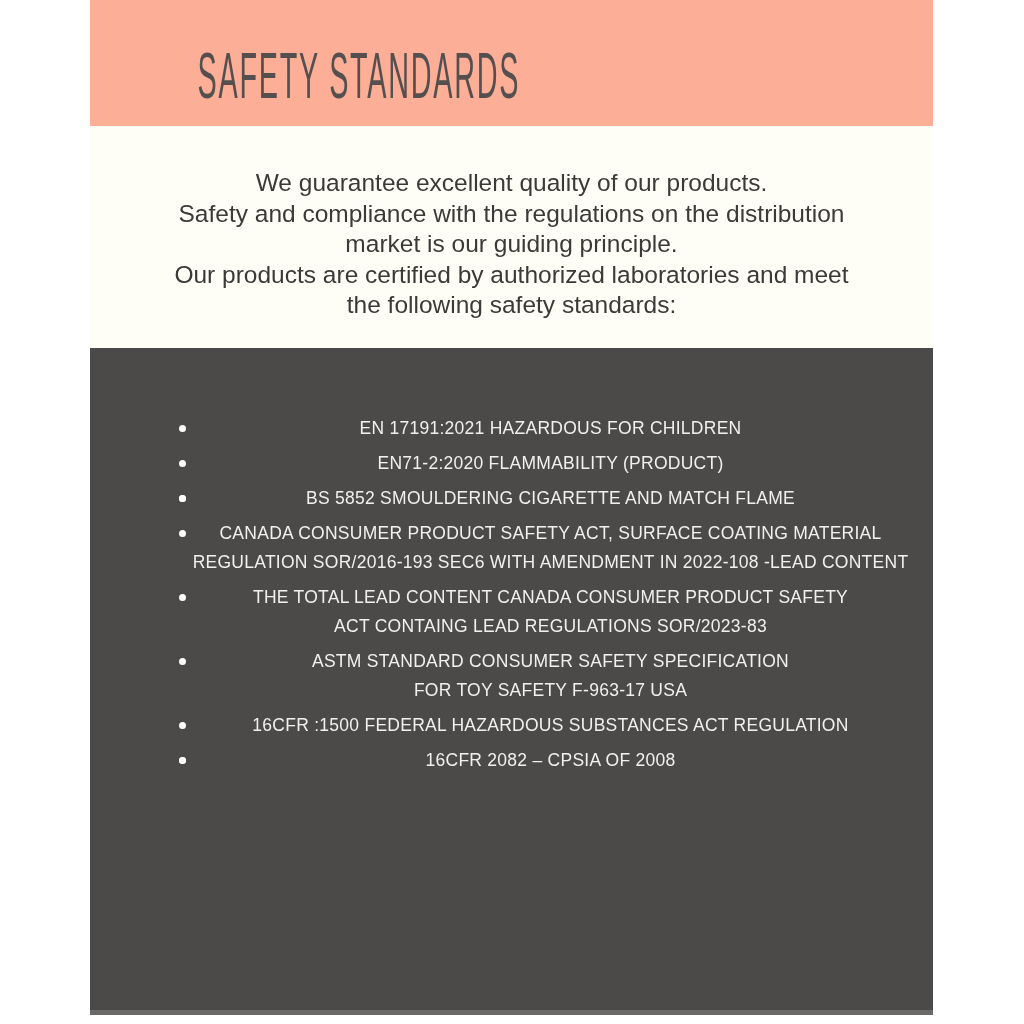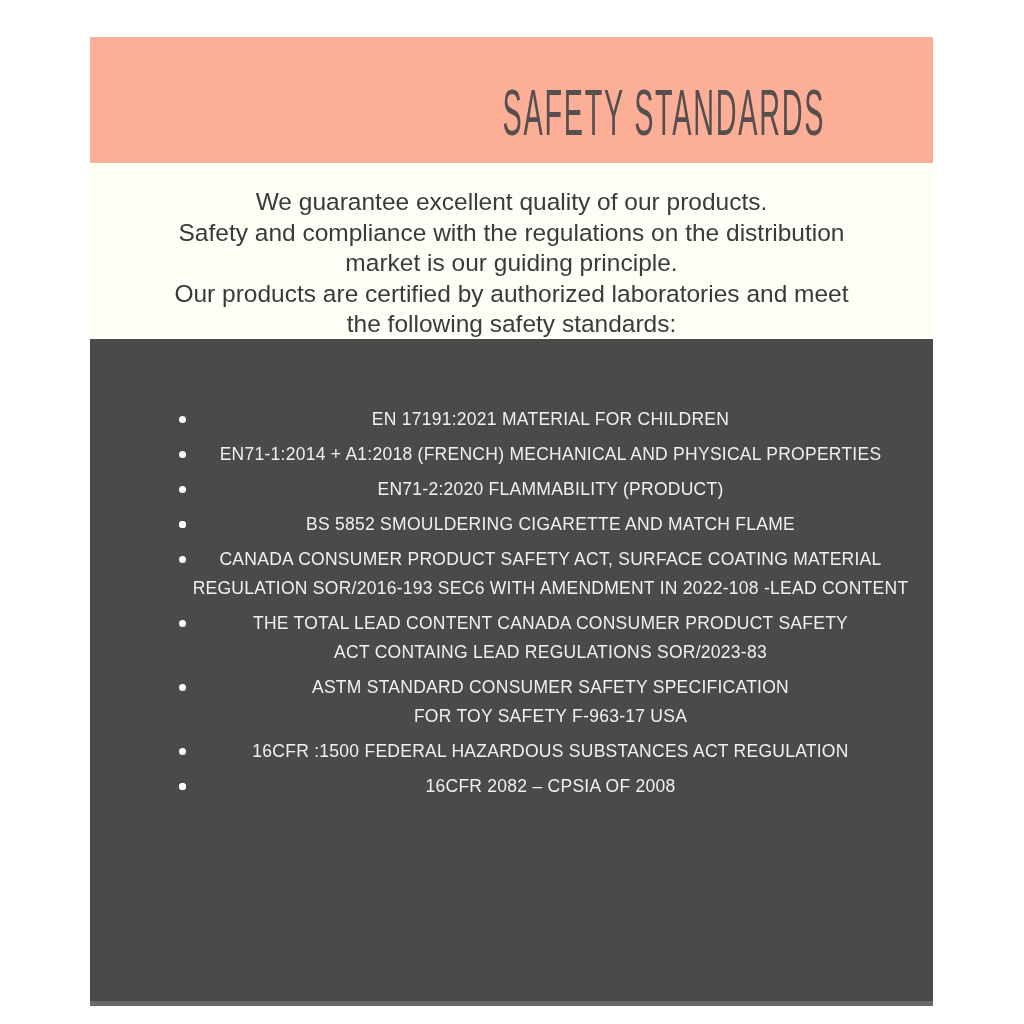--- a/index.html
+++ b/index.html
@@ -8,29 +8,29 @@
     --bullet:#fdfdfd; --edge:#6a6967;
   }
   html,body{margin:0;padding:0;background:var(--page_bg);}
   body{
     position:relative;width:1024px;height:1024px;overflow:hidden;
     font-family:"Liberation Sans",sans-serif;
   }
   .column{position:absolute;left:90px;top:0;width:843px;height:1024px;}
   .band{
     height:126px;background:var(--salmon);
-    display:flex;align-items:center;justify-content:flex-end;margin-top:37px;
+    display:flex;align-items:center;justify-content:flex-start;
   }
   .title{
     margin:0;padding-top:18px;font-size:48px;font-weight:400;
     letter-spacing:0.06em;color:var(--title_color);white-space:nowrap;
     transform:scale(0.6,1.35);transform-origin:center;
   }
   .intro{
-    height:176px;background:var(--cream);box-sizing:border-box;padding-top:24px;
+    height:222px;background:var(--cream);box-sizing:border-box;padding-top:42px;
   }
   .intro-text{
     margin:0;text-align:center;font-size:24.5px;line-height:30.6px;
     color:var(--intro_text);white-space:pre-line;
   }
   .standards{
     position:relative;background:var(--dark);height:667px;
     box-sizing:border-box;padding-top:66px;
   }
   .list{margin:0;padding:0 12px 0 90px;list-style:none;}
@@ -59,25 +59,21 @@
 Safety and compliance with the regulations on the distribution
 market is our guiding principle.
 Our products are certified by authorized laboratories and meet
 the following safety standards:</p>
   </section>
 
   <section class="standards">
     <ul class="list">
       <li class="item">
         <span class="dot"></span>
-        <span class="item-text">EN 17191:2021 MATERIAL FOR CHILDREN</span>
-      </li>
-      <li class="item">
-        <span class="dot"></span>
-        <span class="item-text">EN71-1:2014 + A1:2018 (FRENCH) MECHANICAL AND PHYSICAL PROPERTIES</span>
+        <span class="item-text">EN 17191:2021 HAZARDOUS FOR CHILDREN</span>
       </li>
       <li class="item">
         <span class="dot"></span>
         <span class="item-text">EN71-2:2020 FLAMMABILITY (PRODUCT)</span>
       </li>
       <li class="item">
         <span class="dot"></span>
       </li>
       <li class="item">
         <span class="dot"></span>

